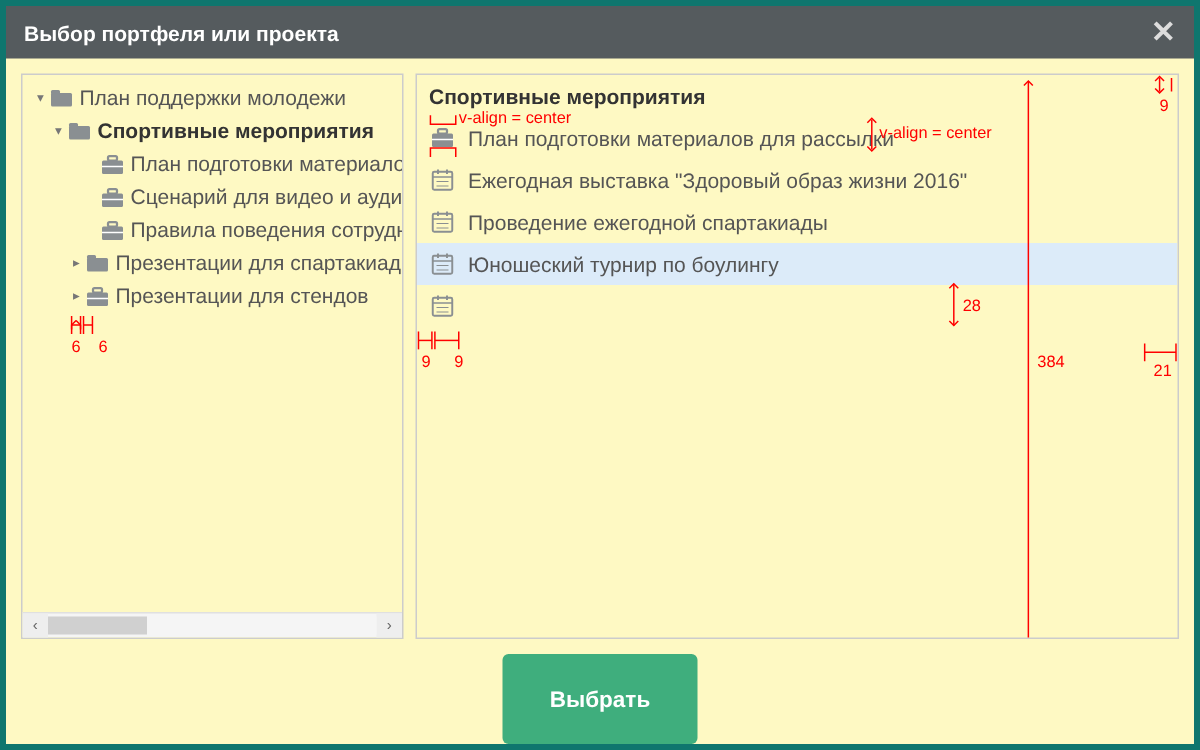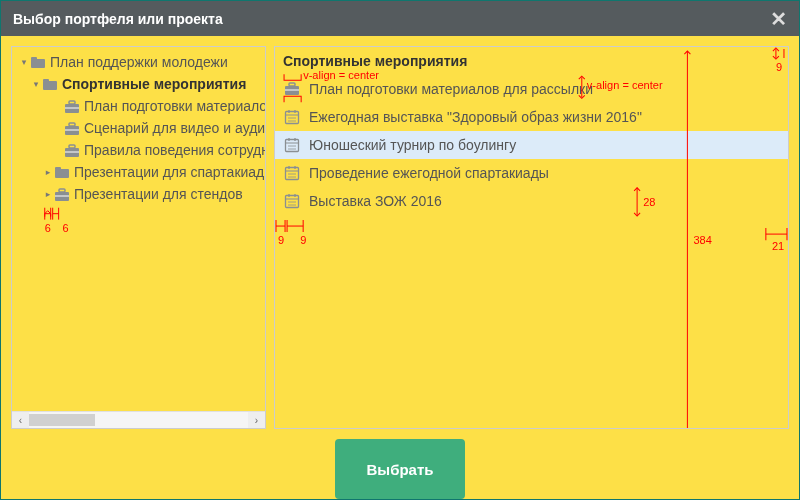--- a/index.html
+++ b/index.html
@@ -1,17 +1,17 @@
 <!DOCTYPE html>
 <html><head>
 <meta charset="utf-8">
 <style>
   * { box-sizing: border-box; margin: 0; padding: 0; }
   html, body { width: 800px; height: 500px; font-family: Arial, Helvetica, sans-serif; font-size: 14px; color: #333; background: #fff; }
-  .dialog { width: 800px; height: 500px; border: 1px solid #0f766e; display: flex; flex-direction: column; background: #fde047; }
+  .dialog { width: 800px; height: 500px; border: 4px solid #0f766e; display: flex; flex-direction: column; background: #fef9c3; }
   .titlebar { height: 35px; background: #555b5e; color: #fff; display: flex; align-items: center; justify-content: space-between; padding: 0 12px; font-weight: bold; font-size: 14px; }
   .titlebar .close { font-size: 20px; line-height: 1; cursor: pointer; color: #ddd; }
   .body { flex: 1; display: flex; padding: 10px; gap: 8px; overflow: hidden; }
   .tree-pane { width: 255px; border: 1px solid #ccc; position: relative; display: flex; flex-direction: column; overflow: hidden; }
   .tree-scroll { flex: 1; overflow: hidden; padding: 4px 0; }
   .tree-node { display: flex; align-items: center; height: 22px; white-space: nowrap; cursor: default; }
   .tree-node .ex { width: 12px; text-align: center; font-size: 9px; color: #777; flex-shrink: 0; }
   .tree-node .ic { width: 16px; height: 14px; flex-shrink: 0; margin-right: 4px; }
   .tree-node .lbl { font-size: 14px; color: #555; overflow: hidden; white-space: nowrap; }
   .tree-node.bold .lbl { font-weight: bold; color: #333; }
@@ -128,37 +128,36 @@
                 <use href="#ic-brief"></use>
               </svg></span>
             <span class="txt">План подготовки материалов для рассылки</span>
           </div>
           <div class="list-row">
             <span class="ic"><svg width="16" height="16" viewBox="0 0 16 16">
                 <use href="#ic-cal"></use>
               </svg></span>
             <span class="txt">Ежегодная выставка "Здоровый образ жизни 2016"</span>
           </div>
+          <div class="list-row">
+            <span class="ic"><svg width="16" height="16" viewBox="0 0 16 16">
+                <use href="#ic-cal"></use>
+              </svg></span>
+            <span class="txt">Проведение ежегодной спартакиады</span>
+          </div>
           <div class="list-row selected">
             <span class="ic"><svg width="16" height="16" viewBox="0 0 16 16">
                 <use href="#ic-cal"></use>
               </svg></span>
             <span class="txt">Юношеский турнир по боулингу</span>
           </div>
           <div class="list-row">
             <span class="ic"><svg width="16" height="16" viewBox="0 0 16 16">
                 <use href="#ic-cal"></use>
               </svg></span>
-            <span class="txt">Проведение ежегодной спартакиады</span>
-          </div>
-          <div class="list-row">
-            <span class="ic"><svg width="16" height="16" viewBox="0 0 16 16">
-                <use href="#ic-cal"></use>
-              </svg></span>
-            <span class="txt">Выставка ЗОЖ 2016</span>
           </div>
         </div>
 
       <svg class="anno" viewBox="0 0 510 402" preserveAspectRatio="none">
 
         <polyline points="9,27 9,33 26,33 26,27"></polyline>
         <polyline points="9,55 9,49 26,49 26,55"></polyline>
         <text x="28" y="32">v-align = center</text>
 
         <polyline points="305,30 305,40 305,50"></polyline>

